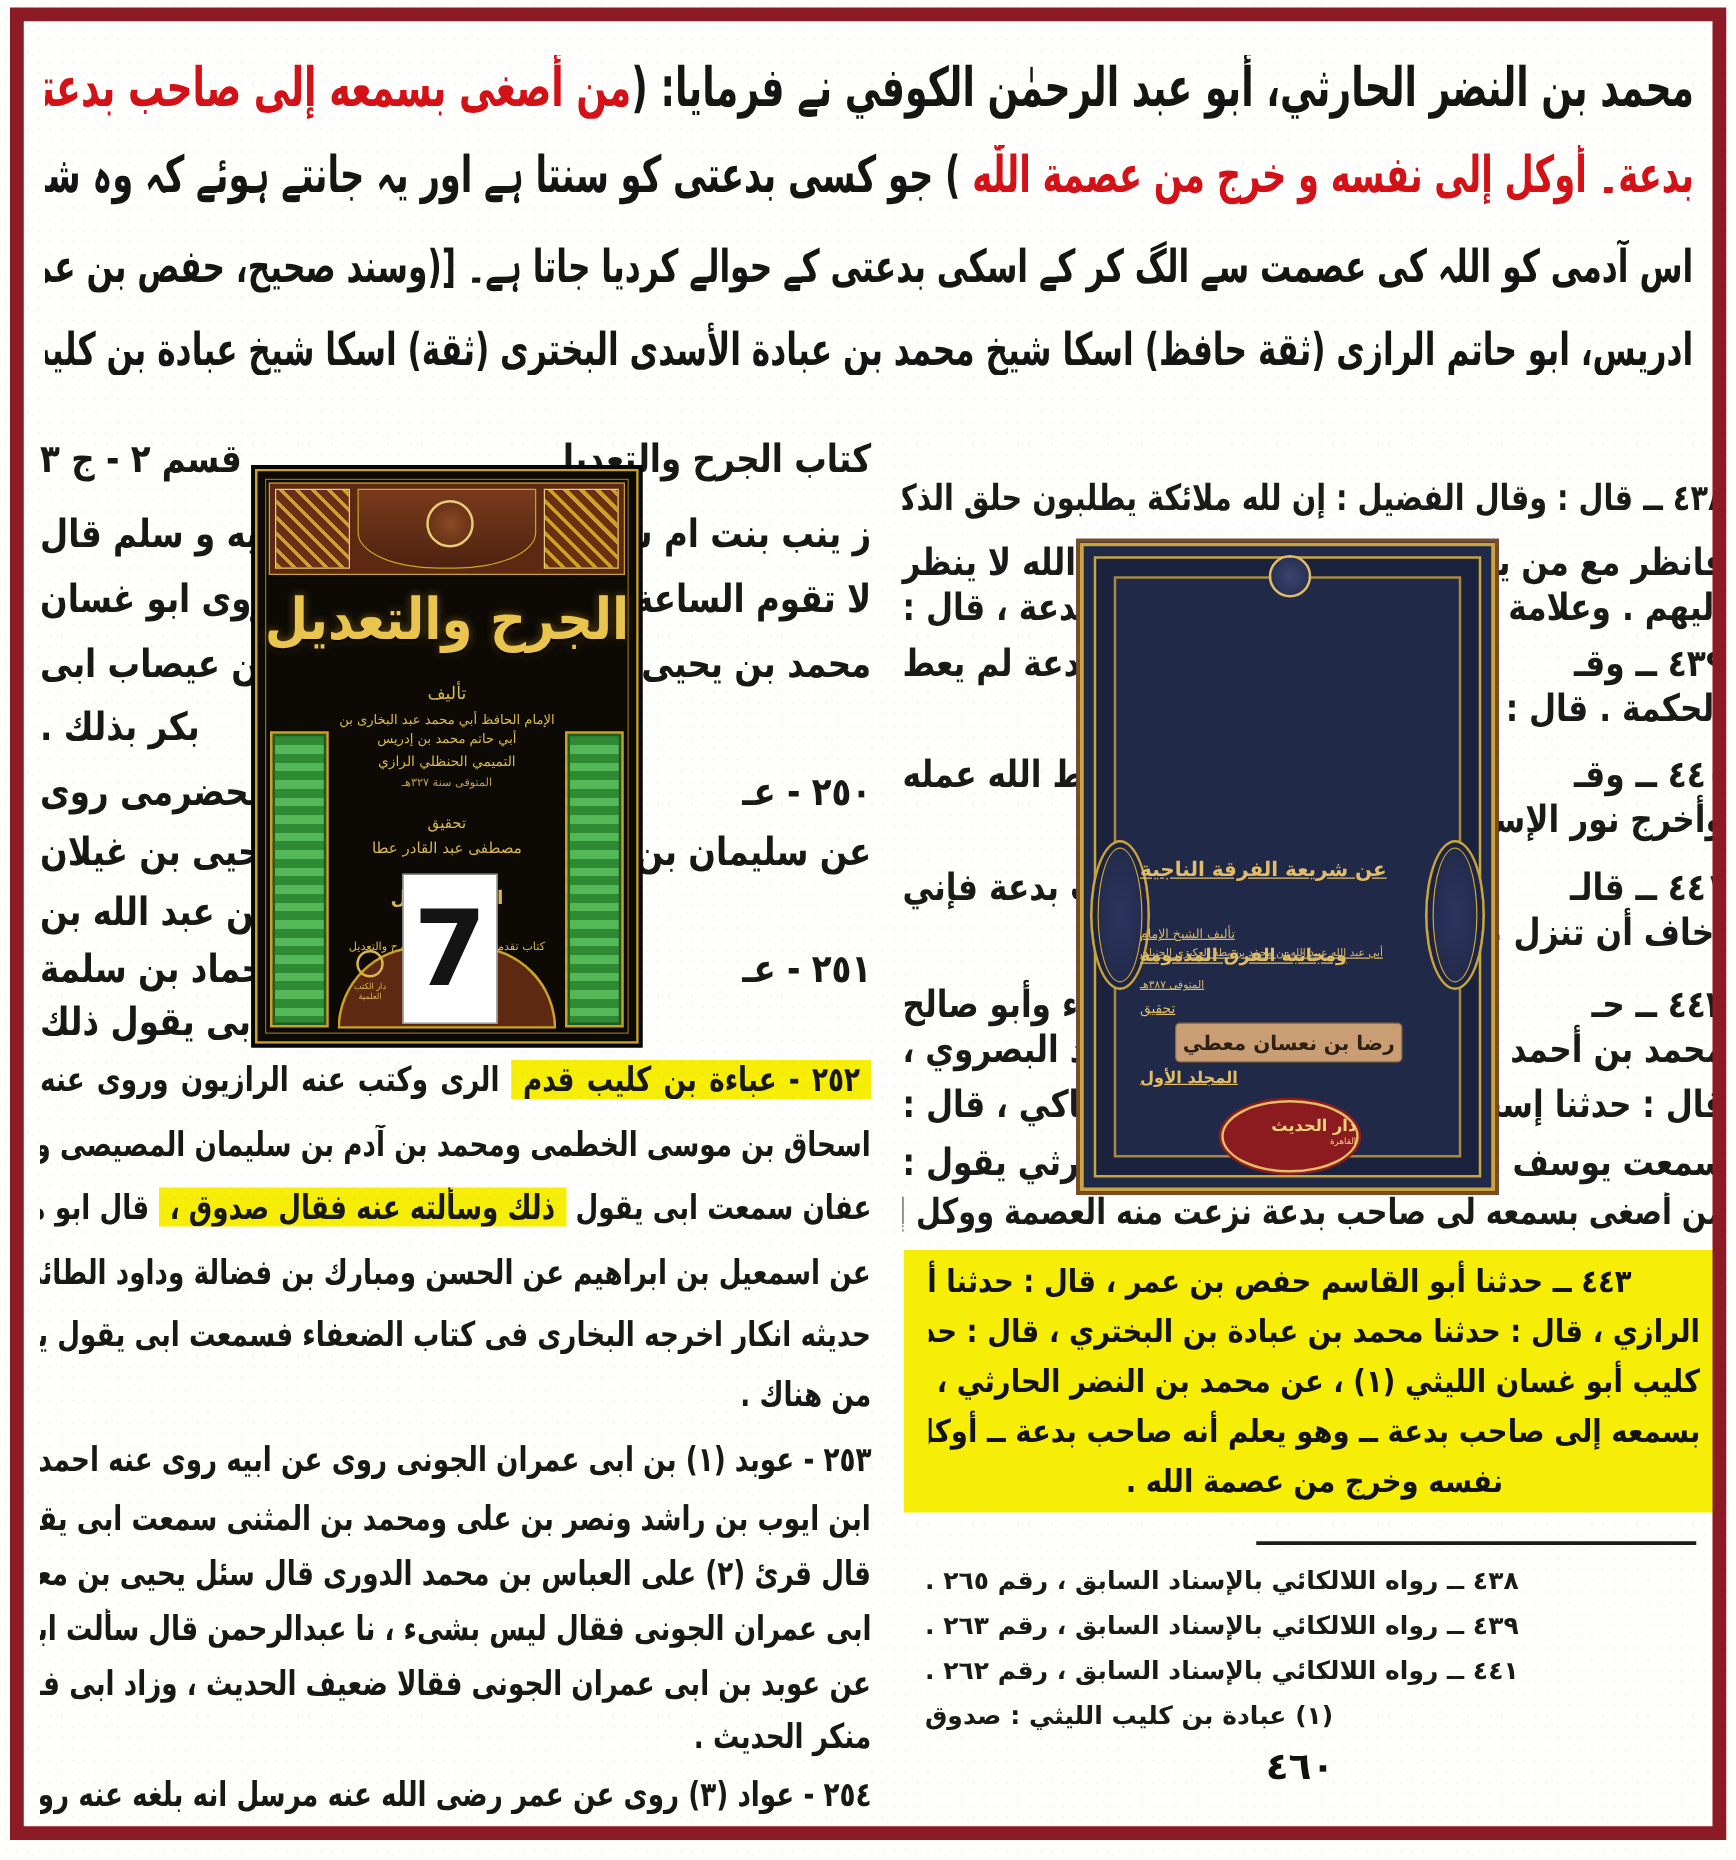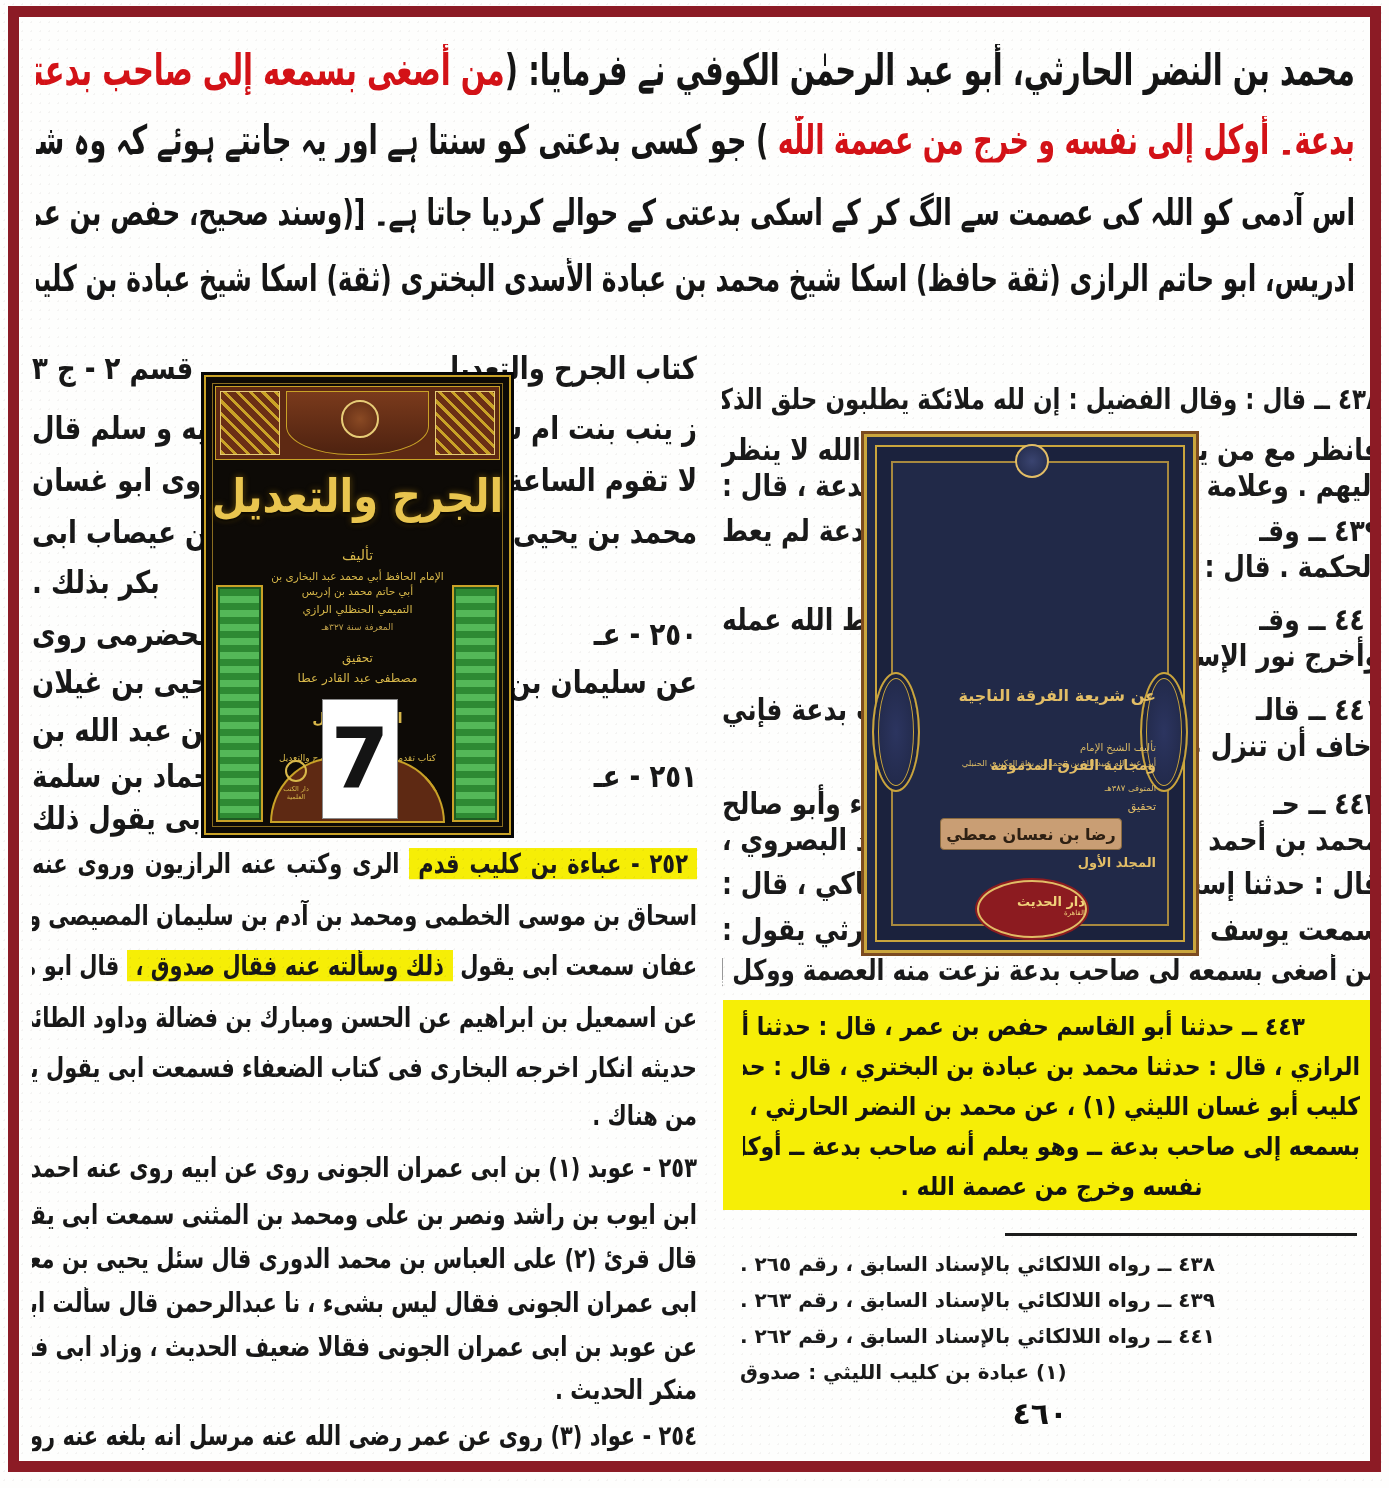--- a/index.html
+++ b/index.html
@@ -77,21 +77,21 @@
   
   .iban{position:absolute;left:861px;top:431px;width:332px;height:519px;background:#212948;z-index:10;
         border:3px solid #7c4b20;box-shadow:inset 0 0 0 3px #caa53d,inset 0 0 0 11px #212948,
         inset 0 0 0 13px #caa53d,inset 0 0 0 27px #1b223d,inset 0 0 0 29px #a8893f;}
   .i-dome{position:absolute;top:10px;left:50%;width:30px;height:30px;margin-left:-15px;border-radius:50%;
           border:2px solid #e2bd66;background:radial-gradient(#3a4470,#212948);z-index:11;}
   .i-panel{position:absolute;top:50px;left:48px;width:236px;height:188px;background:#7d1822;border:2px solid #e2bd66;
            border-radius:10px 10px 16px 16px;box-shadow:inset 0 0 0 5px #7d1822,inset 0 0 0 6px #e2bd66,0 0 0 4px #5e1018;}
   .i-title{position:absolute;top:28px;left:0;right:0;text-align:center;color:#f0d27a;font-size:72px;font-weight:700;
            text-shadow:0 2px 4px #30060a,0 0 8px #8d6a1e;transform:scaleY(1.25);transform-origin:center top;}
-  .i-gold{position:absolute;left:48px;right:40px;text-align:right;color:#e2bd66;}
+  .i-gold{position:absolute;left:48px;right:40px;text-align:left;color:#e2bd66;text-decoration:underline;}
   .i-sub1{top:252px;font-size:16px;font-weight:700;}
   .i-sub2{top:278px;font-size:14px;font-weight:700;margin-top:45px;}
   .i-talif{top:308px;font-size:10px;color:#d9b964;}
   .i-auth{top:323px;font-size:8.5px;line-height:12px;color:#d9b964;}
   .i-died{top:349px;font-size:8.5px;color:#d9b964;}
   .i-tq{top:366px;font-size:11px;}
   .i-band{position:absolute;top:384px;left:76px;width:180px;height:30px;background:#c99e74;border:1px solid #8a6a3f;
           border-radius:4px;display:flex;align-items:center;justify-content:center;color:#2e2013;font-size:16px;font-weight:700;}
   .i-vol{top:421px;font-size:13px;font-weight:700;}
   .i-seal{position:absolute;top:446px;left:50%;width:106px;height:54px;margin-left:-53px;background:#8c1b20;
@@ -240,21 +240,21 @@
   <div class="jarh">
     <div class="j-band">
       <div class="j-sq"></div>
       <div class="j-arch"></div>
       <div class="j-sq"></div>
     </div>
     <div class="j-title">الجرح والتعديل</div>
     <div class="j-small j-talif">تأليف</div>
     <div class="j-small j-auth">الإمام الحافظ أبي محمد عبد البخارى بن أبي حاتم محمد بن إدريس</div>
     <div class="j-small j-auth2">التميمي الحنظلي الرازي</div>
-    <div class="j-small j-died">المعرفة سنة ٣٢٧هـ</div>
+    <div class="j-small j-died">المتوفى سنة ٣٢٧هـ</div>
     <div class="j-small j-tq">تحقيق</div>
     <div class="j-small j-tqby">مصطفى عبد القادر عطا</div>
     <div class="j-small j-vol">المجلد الأول</div>
     <div class="j-small j-yl">ويليه :</div>
     <div class="j-small j-ylt">كتاب تقدمة المعرفة لكتاب الجرح والتعديل</div>
     <div class="j-col l"></div>
     <div class="j-col r"></div>
     <div class="j-barch"></div>
     <div class="j-pub">
       <div class="j-pubc"></div>

